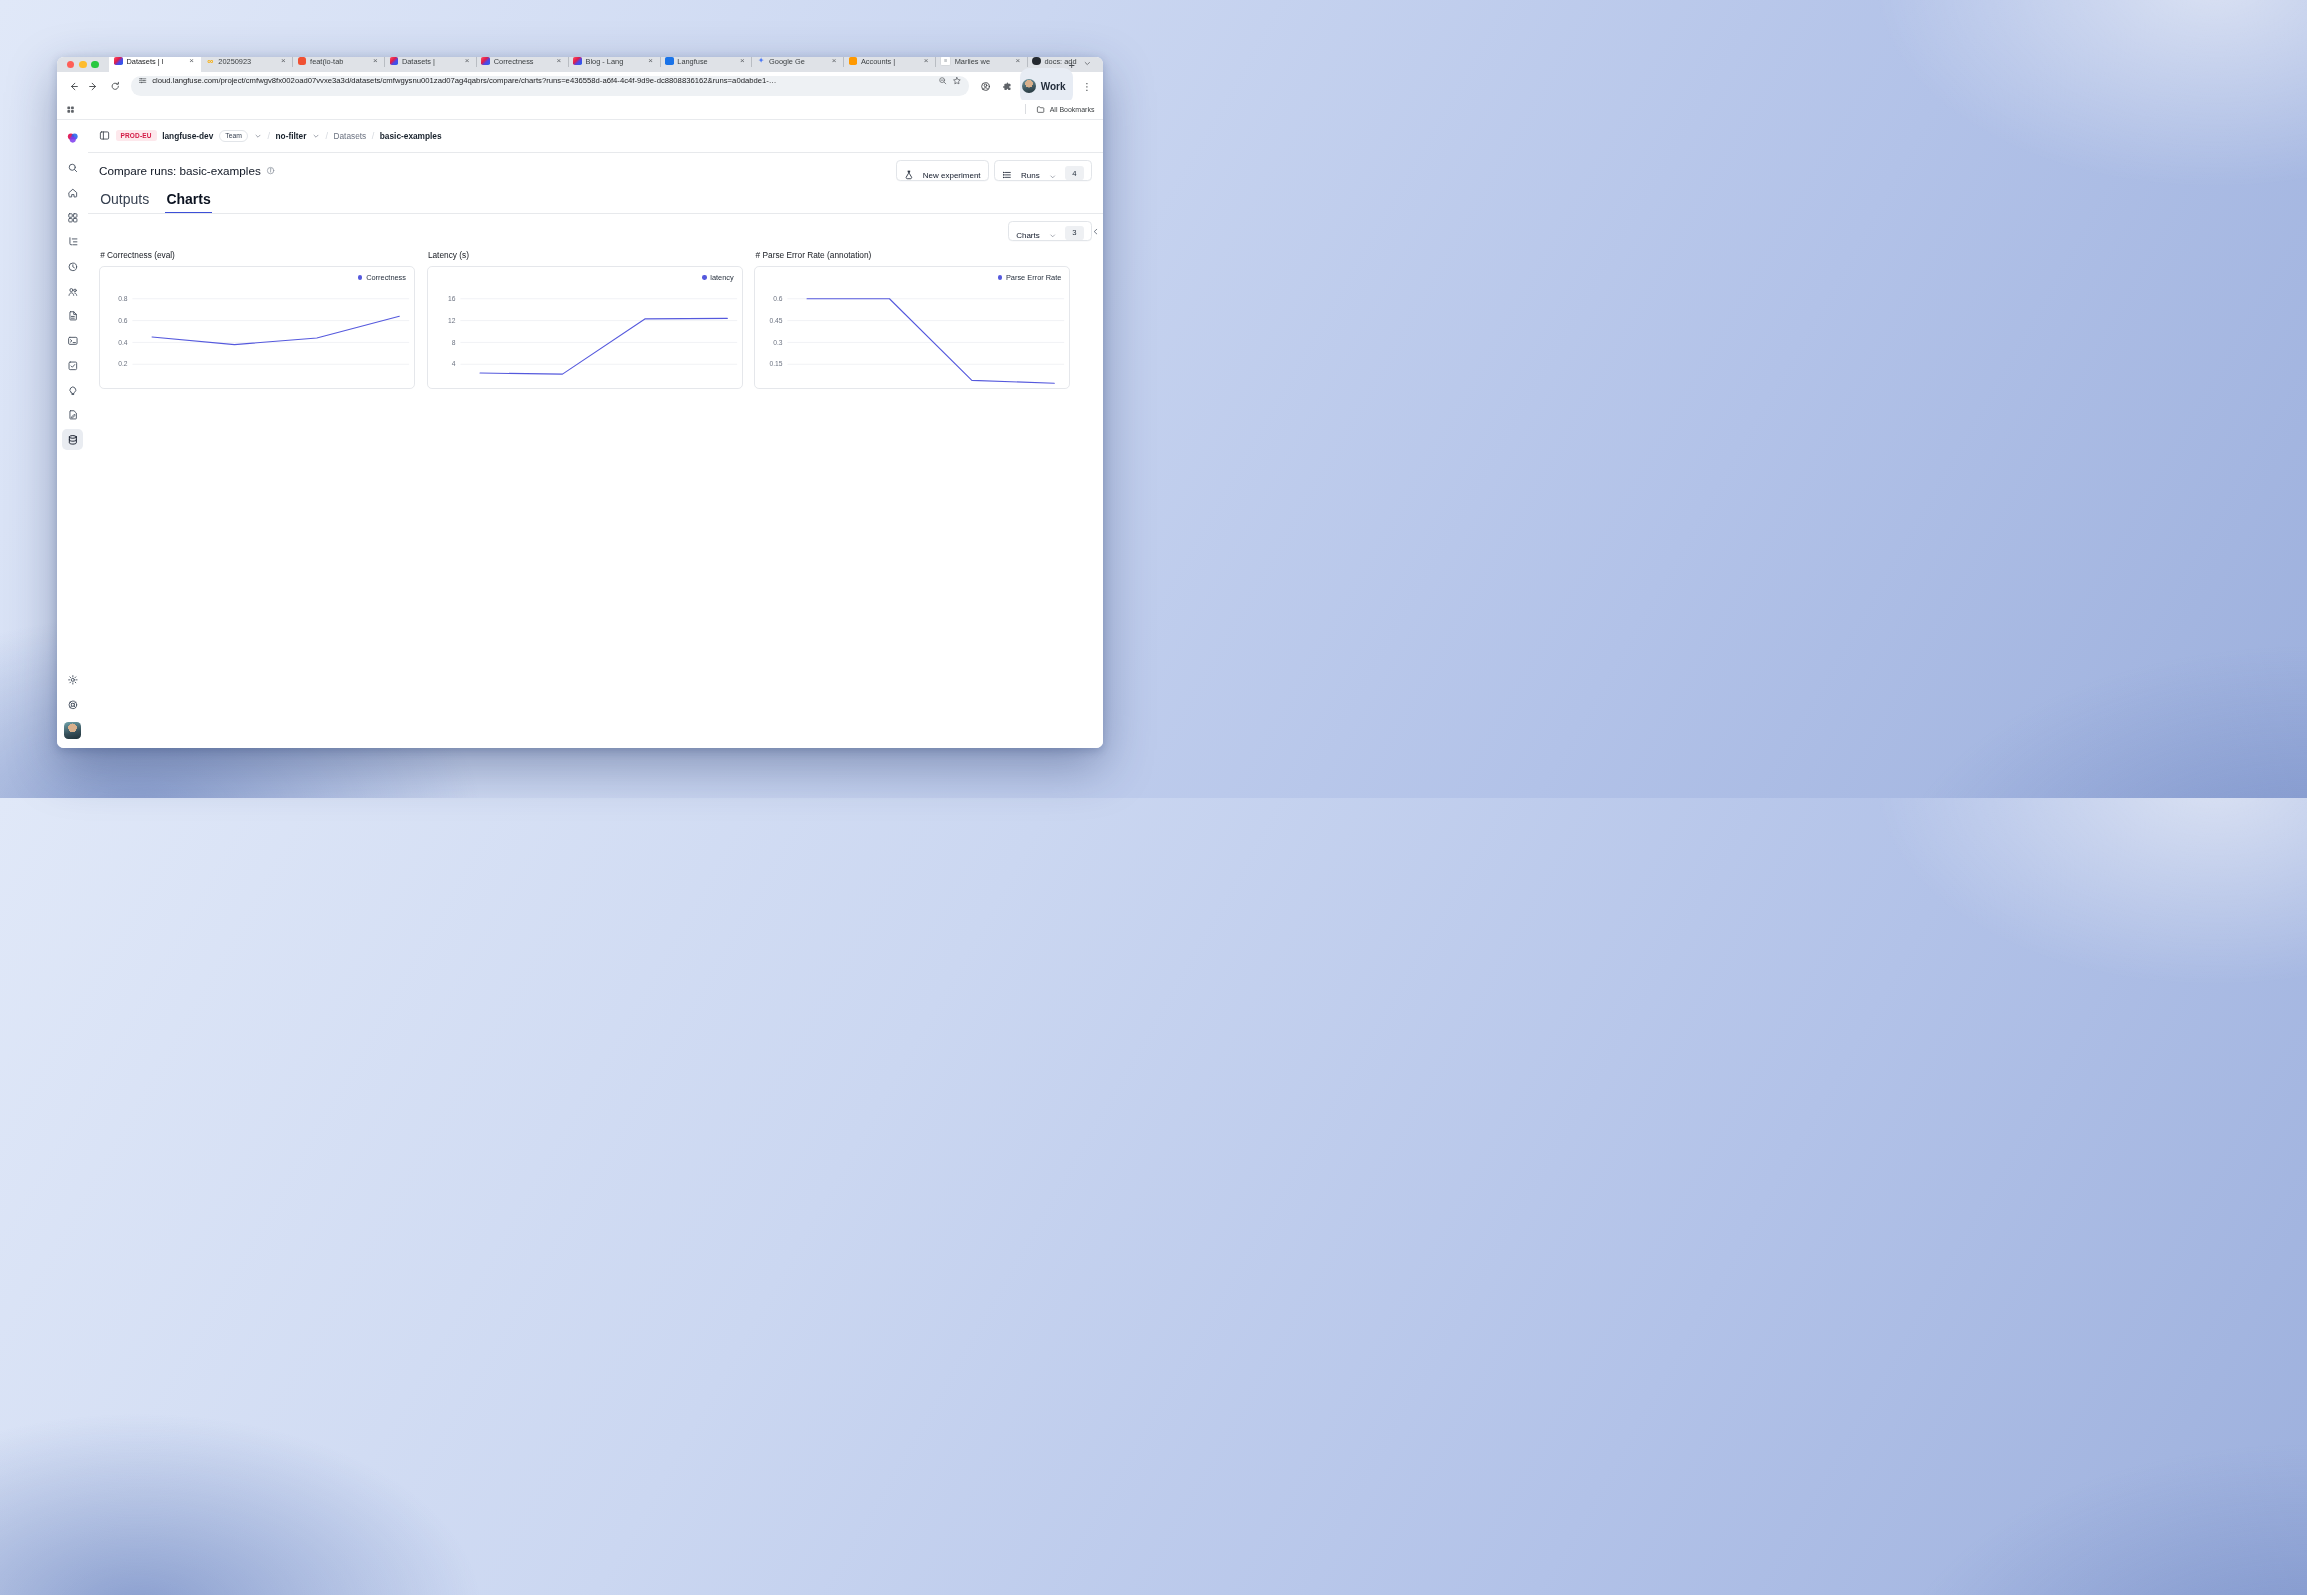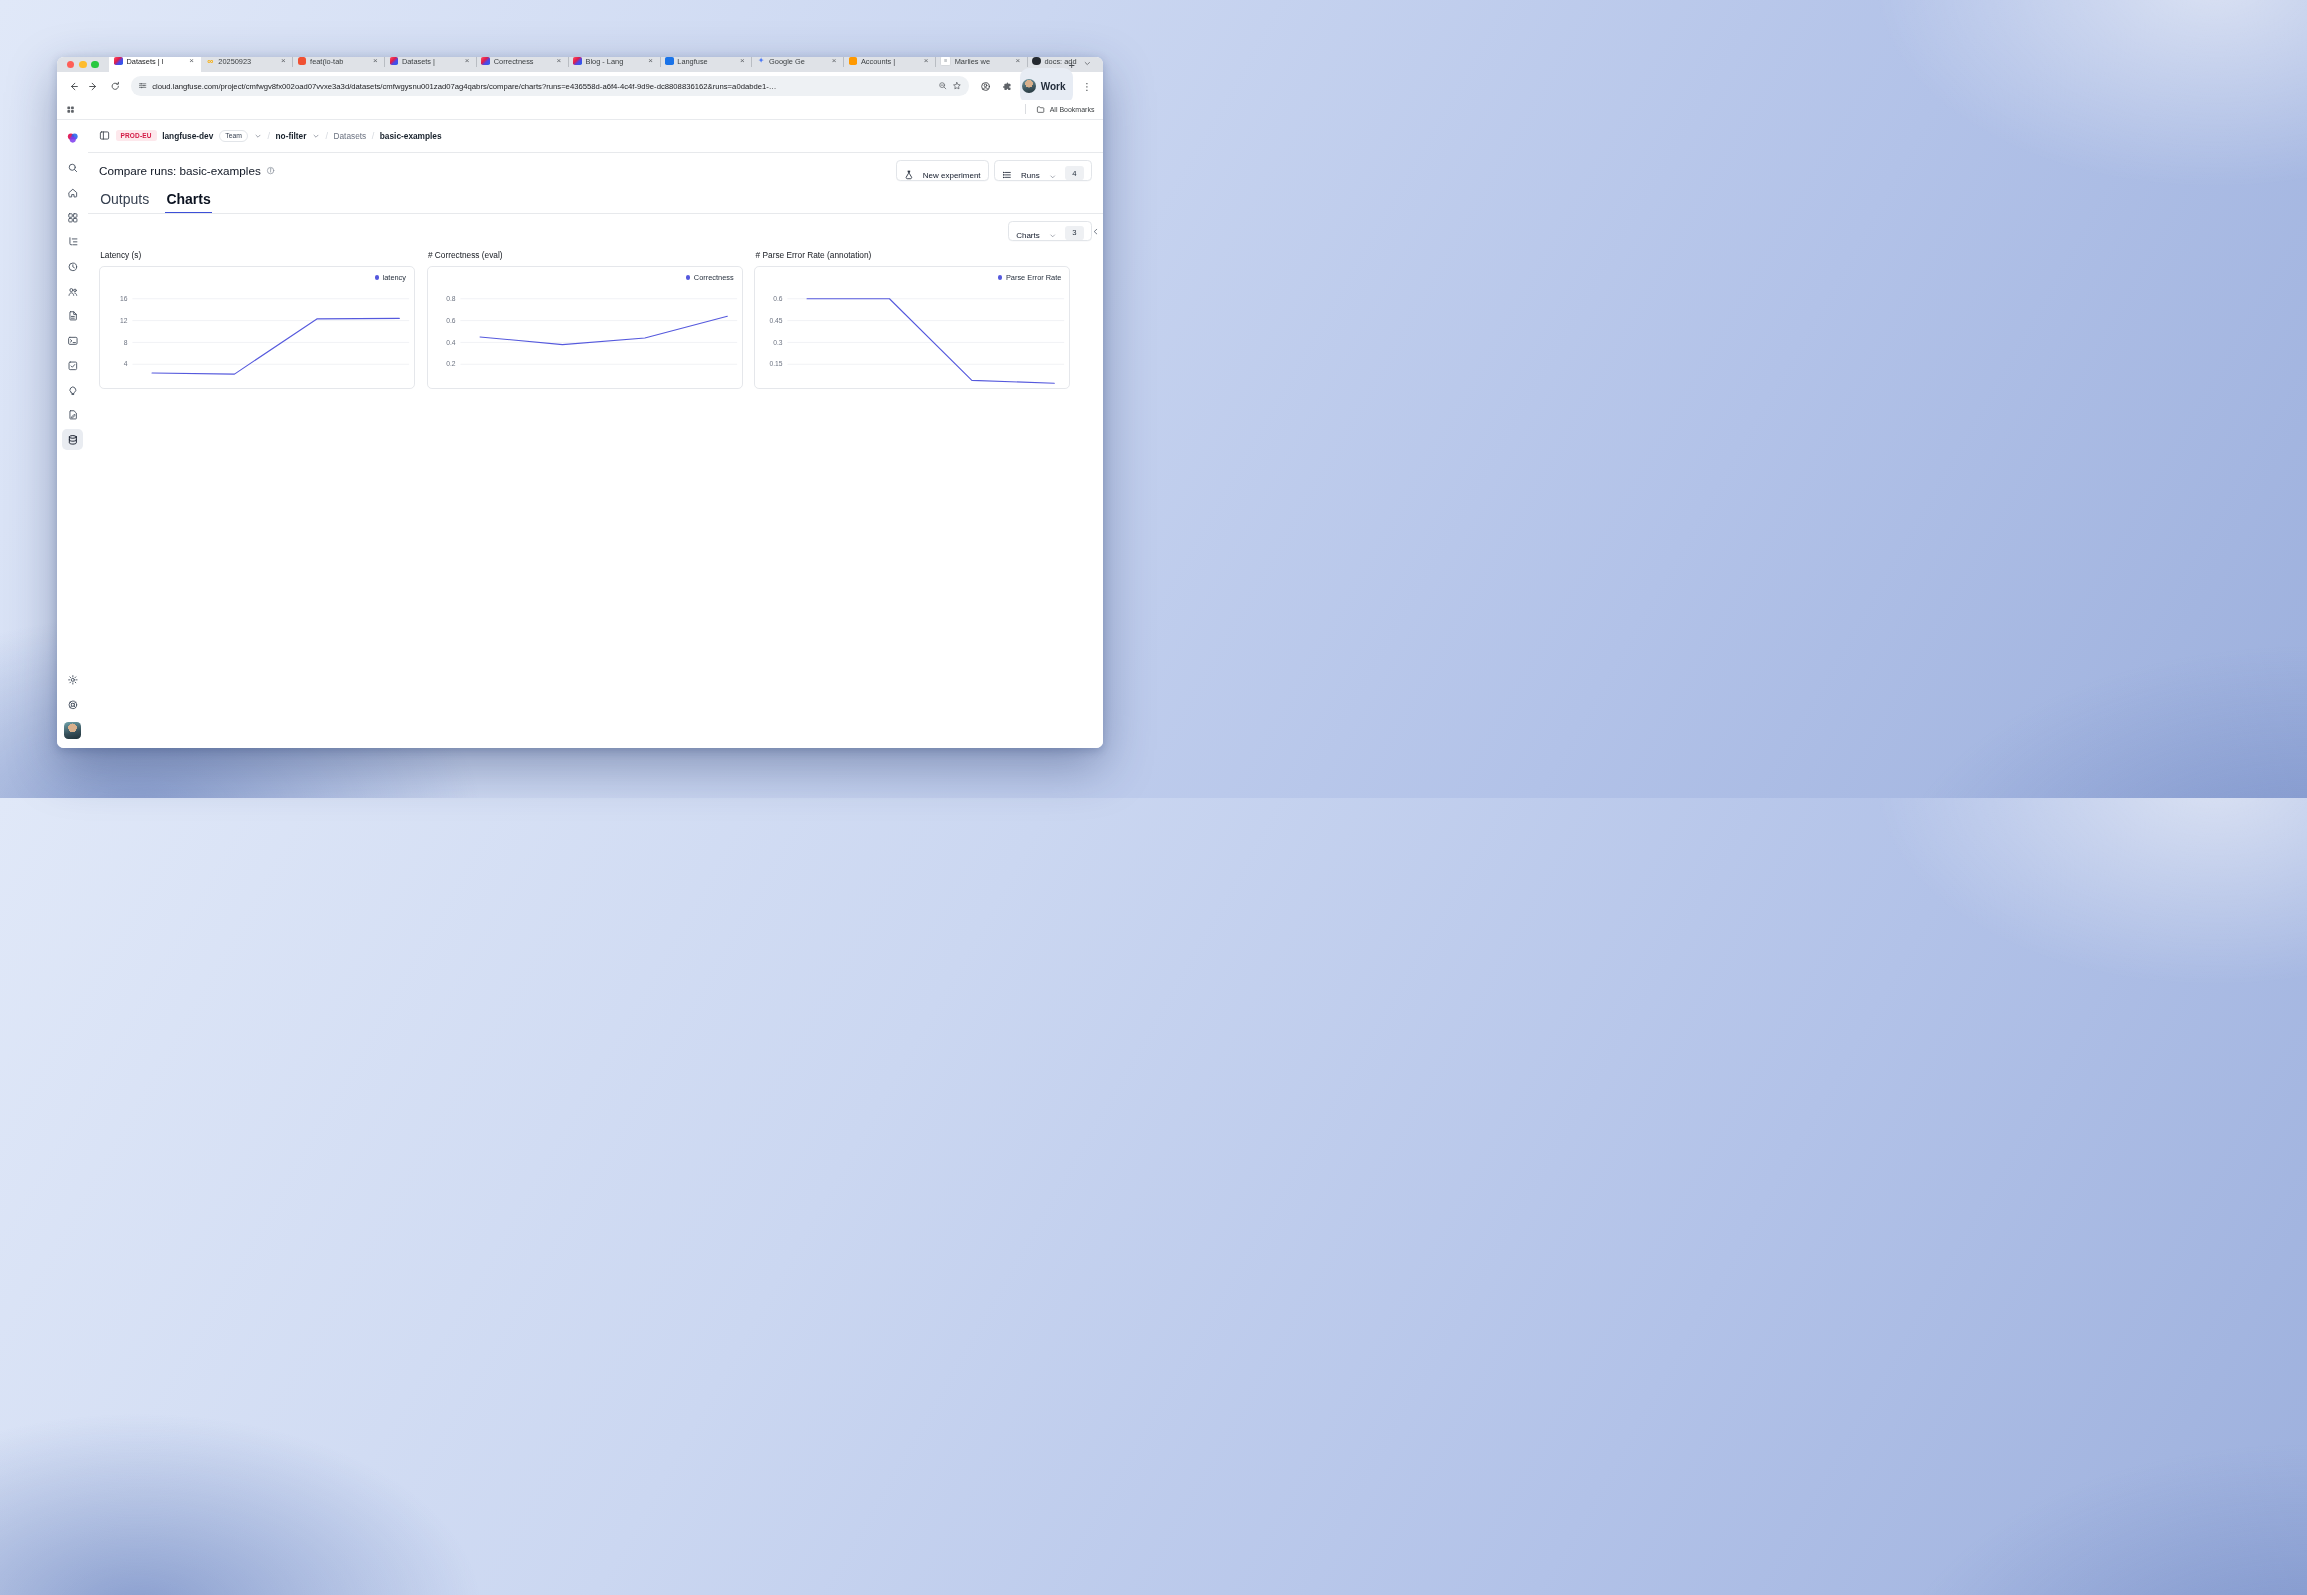--- a/index.html
+++ b/index.html
@@ -39,21 +39,21 @@
   .fav-gemini{color:#4e7af7;font-size:8px}
   .fav-aws{background:#ff9900}
   .fav-doc{background:#fff;border:0.6px solid #d5d8dc;color:#9aa0a6;font-size:5.5px}
   .fav-github{background:#24292f;border-radius:50%}
   .newtab{width:16px;height:16px;align-self:center;margin-left:4.9px;font-size:11px;color:#474b50;
           display:flex;align-items:center;justify-content:center;border-radius:50%;flex:none}
   .tab-chevron{margin-left:auto;align-self:center;color:#474b50;padding:0 3.7px}
   
   .toolbar{height:28px;display:flex;align-items:center;gap:1.2px;padding:0 6.2px;background:#fff;flex:none}
   .nav-btn,.tb-icon{width:19.7px;height:19.7px;border-radius:50%;display:flex;align-items:center;justify-content:center;color:#3c4043;flex:none}
-  .urlbar{flex:1;height:19.7px;background:#eef1f4;border-radius:9.8px;display:flex;align-items:center;gap:4.9px;
+  .urlbar{flex:1;height:19.7px;background:#eef1f4;border-radius:9.8px;display:flex;align-items:flex-start;gap:4.9px;
           padding:0 7.4px;margin:0 4.9px;min-width:0;color:#5f6368}
   .url-text{flex:1;font-size:7.7px;color:#202124;white-space:nowrap;overflow:hidden;text-overflow:ellipsis}
   .profile-pill{height:36px;border-radius:9.2px;background:#e7ecf4;display:flex;align-items:center;gap:4.3px;
                 padding:0 7.4px 0 2.5px;margin:0 3px;font-size:10px;font-weight:700;color:#1f2937;flex:none}
   .avatar-mini{width:14px;height:14px;border-radius:50%;overflow:hidden;flex:none;
      background:radial-gradient(circle at 50% 34%,#d9b08c 0 32%,rgba(0,0,0,0) 33%),
                 linear-gradient(165deg,#7ba1a9 0%,#3d555d 62%,#23333a 100%)}
   .kebab{font-size:9.8px;color:#3c4043;letter-spacing:0}
   
   .bookmarksbar{height:18.5px;display:flex;align-items:center;padding:0 8.6px;background:#fff;
@@ -487,56 +487,56 @@
             <span class="count-chip">3</span>
           </button>
         </div>
         <span class="collapse-chip">
           <svg class="stk" width="9.2" height="9.2" viewBox="0 0 20 20">
               <path d="M12.5 5 7 10l5.5 5"></path>
             </svg>
         </span>
         <div id="charts-row">
             <div class="chart-block">
+              <div class="chart-title"># Correctness (eval)</div>
+              <div class="chart-card">
+                <svg viewBox="0 0 513 196" class="chart-svg" preserveAspectRatio="none">
+                  <line x1="53" x2="505" y1="157.6" y2="157.6" stroke="#e8eaee" stroke-width="1"></line>
+                  <text x="45" y="161.1" text-anchor="end" fill="#6b7280" font-size="11">0.2</text>
+                  <line x1="53" x2="505" y1="122.2" y2="122.2" stroke="#e8eaee" stroke-width="1"></line>
+                  <text x="45" y="125.7" text-anchor="end" fill="#6b7280" font-size="11">0.4</text>
+                  <line x1="53" x2="505" y1="86.8" y2="86.8" stroke="#e8eaee" stroke-width="1"></line>
+                  <text x="45" y="90.3" text-anchor="end" fill="#6b7280" font-size="11">0.6</text>
+                  <line x1="53" x2="505" y1="51.4" y2="51.4" stroke="#e8eaee" stroke-width="1"></line>
+                  <text x="45" y="54.9" text-anchor="end" fill="#6b7280" font-size="11">0.8</text>
+                  <polyline points="85.0,113.3 219.7,125.7 354.3,115.1 489.0,79.7" fill="none" stroke="#5559dd" stroke-width="1.8" stroke-linejoin="round" stroke-linecap="round"></polyline>
+                </svg>
+                <div class="legend">
+                  <span class="dot" style="background: rgb(85, 89, 221);"></span>
+                  <span class="legend-label">Correctness</span>
+                </div>
+              </div>
+            </div>
+            <div class="chart-block">
               <div class="chart-title">Latency (s)</div>
               <div class="chart-card">
                 <svg viewBox="0 0 513 196" class="chart-svg" preserveAspectRatio="none">
                   <line x1="53" x2="505" y1="157.6" y2="157.6" stroke="#e8eaee" stroke-width="1"></line>
                   <text x="45" y="161.1" text-anchor="end" fill="#6b7280" font-size="11">4</text>
                   <line x1="53" x2="505" y1="122.2" y2="122.2" stroke="#e8eaee" stroke-width="1"></line>
                   <text x="45" y="125.7" text-anchor="end" fill="#6b7280" font-size="11">8</text>
                   <line x1="53" x2="505" y1="86.8" y2="86.8" stroke="#e8eaee" stroke-width="1"></line>
                   <text x="45" y="90.3" text-anchor="end" fill="#6b7280" font-size="11">12</text>
                   <line x1="53" x2="505" y1="51.4" y2="51.4" stroke="#e8eaee" stroke-width="1"></line>
                   <text x="45" y="54.9" text-anchor="end" fill="#6b7280" font-size="11">16</text>
                   <polyline points="85.0,171.8 219.7,173.5 354.3,84.1 489.0,83.3" fill="none" stroke="#5559dd" stroke-width="1.8" stroke-linejoin="round" stroke-linecap="round"></polyline>
                 </svg>
                 <div class="legend">
                   <span class="dot" style="background: rgb(85, 89, 221);"></span>
                   <span class="legend-label">latency</span>
-                </div>
-              </div>
-            </div>
-            <div class="chart-block">
-              <div class="chart-title"># Correctness (eval)</div>
-              <div class="chart-card">
-                <svg viewBox="0 0 513 196" class="chart-svg" preserveAspectRatio="none">
-                  <line x1="53" x2="505" y1="157.6" y2="157.6" stroke="#e8eaee" stroke-width="1"></line>
-                  <text x="45" y="161.1" text-anchor="end" fill="#6b7280" font-size="11">0.2</text>
-                  <line x1="53" x2="505" y1="122.2" y2="122.2" stroke="#e8eaee" stroke-width="1"></line>
-                  <text x="45" y="125.7" text-anchor="end" fill="#6b7280" font-size="11">0.4</text>
-                  <line x1="53" x2="505" y1="86.8" y2="86.8" stroke="#e8eaee" stroke-width="1"></line>
-                  <text x="45" y="90.3" text-anchor="end" fill="#6b7280" font-size="11">0.6</text>
-                  <line x1="53" x2="505" y1="51.4" y2="51.4" stroke="#e8eaee" stroke-width="1"></line>
-                  <text x="45" y="54.9" text-anchor="end" fill="#6b7280" font-size="11">0.8</text>
-                  <polyline points="85.0,113.3 219.7,125.7 354.3,115.1 489.0,79.7" fill="none" stroke="#5559dd" stroke-width="1.8" stroke-linejoin="round" stroke-linecap="round"></polyline>
-                </svg>
-                <div class="legend">
-                  <span class="dot" style="background: rgb(85, 89, 221);"></span>
-                  <span class="legend-label">Correctness</span>
                 </div>
               </div>
             </div>
             <div class="chart-block">
               <div class="chart-title"># Parse Error Rate (annotation)</div>
               <div class="chart-card">
                 <svg viewBox="0 0 513 196" class="chart-svg" preserveAspectRatio="none">
                   <line x1="53" x2="505" y1="157.6" y2="157.6" stroke="#e8eaee" stroke-width="1"></line>
                   <text x="45" y="161.1" text-anchor="end" fill="#6b7280" font-size="11">0.15</text>
                   <line x1="53" x2="505" y1="122.2" y2="122.2" stroke="#e8eaee" stroke-width="1"></line>

